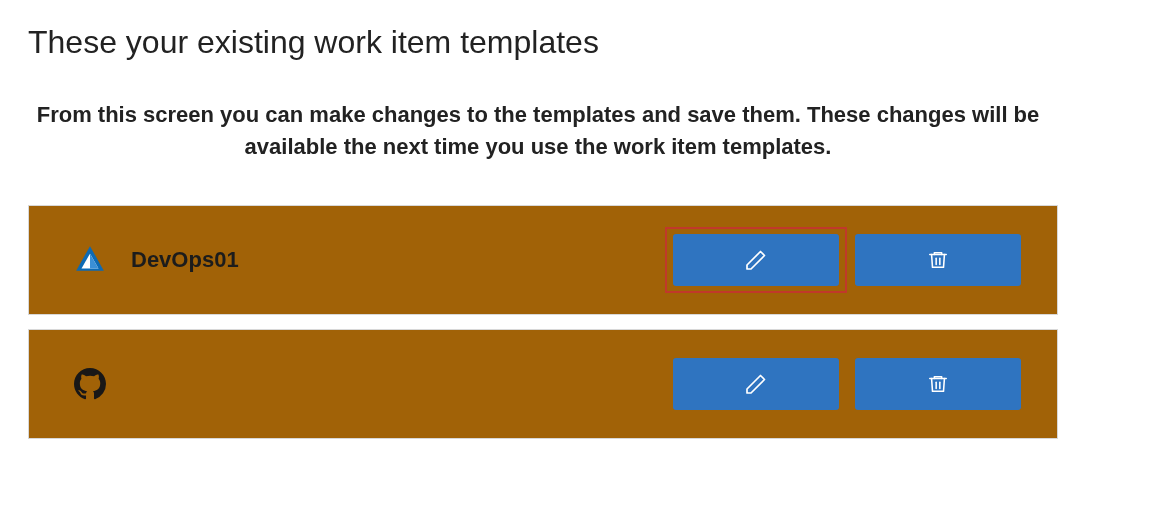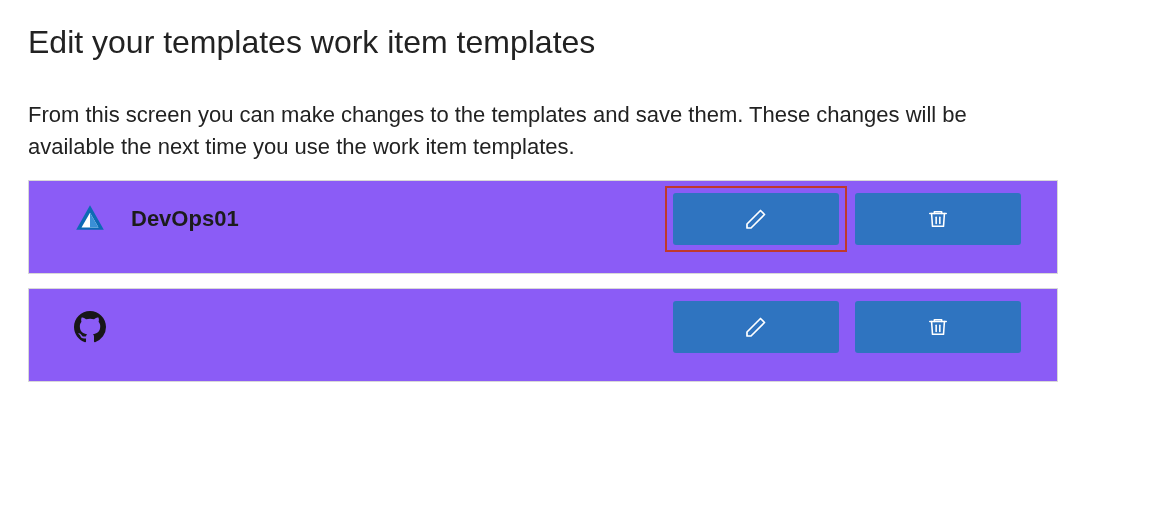--- a/index.html
+++ b/index.html
@@ -14,39 +14,40 @@
       width: 1166px;
     }
     .page-title {
       font-size: 32px;
       font-weight: 400;
       color: #222222;
       margin-bottom: 38px;
     }
     .description {
       font-size: 22px;
-      font-weight: 400;
+      font-weight: 700;
       color: #222222;
       line-height: 1.45;
-      margin-bottom: 17px;
+      margin-bottom: 42px;
       max-width: 1020px;
+      text-align: center;
     }
     .template-list {
       display: flex;
       flex-direction: column;
       gap: 14px;
       max-width: 1030px;
     }
     .template-row {
       display: flex;
       align-items: center;
       justify-content: space-between;
       border: 1px solid #d8d8d8;
-      padding: 12px 36px 28px 44px;
-      background: #8b5cf6;
+      padding: 28px 36px 28px 44px;
+      background: #a16207;
     }
     .template-left {
       display: flex;
       align-items: center;
       gap: 24px;
     }
     .template-icon {
       width: 34px;
       height: 34px;
       display: flex;
@@ -80,21 +81,21 @@
     }
     .btn-wrap.highlighted {
       border: 2px solid #c0392b;
       padding: 5px 6px;
       margin: -7px -8px;
     }
   </style>
 </head>
 <body>
 
-<h1 class="page-title">Edit your templates work item templates</h1>
+<h1 class="page-title">These your existing work item templates</h1>
 
 <p class="description">From this screen you can make changes to the templates and save them. These changes will be available the next time you use the work item templates.</p>
 
 <div class="template-list" id="template-list">
     <div class="template-row">
       <div class="template-left">
         <div class="template-icon">
           <svg viewBox="0 0 32 32" width="34" height="34">
       <path fill="#0d6ab4" d="M16 3 L29 26 L3 26 Z"></path>
       <path fill="#ffffff" d="M16 10 L24 24 L8 24 Z"></path>

